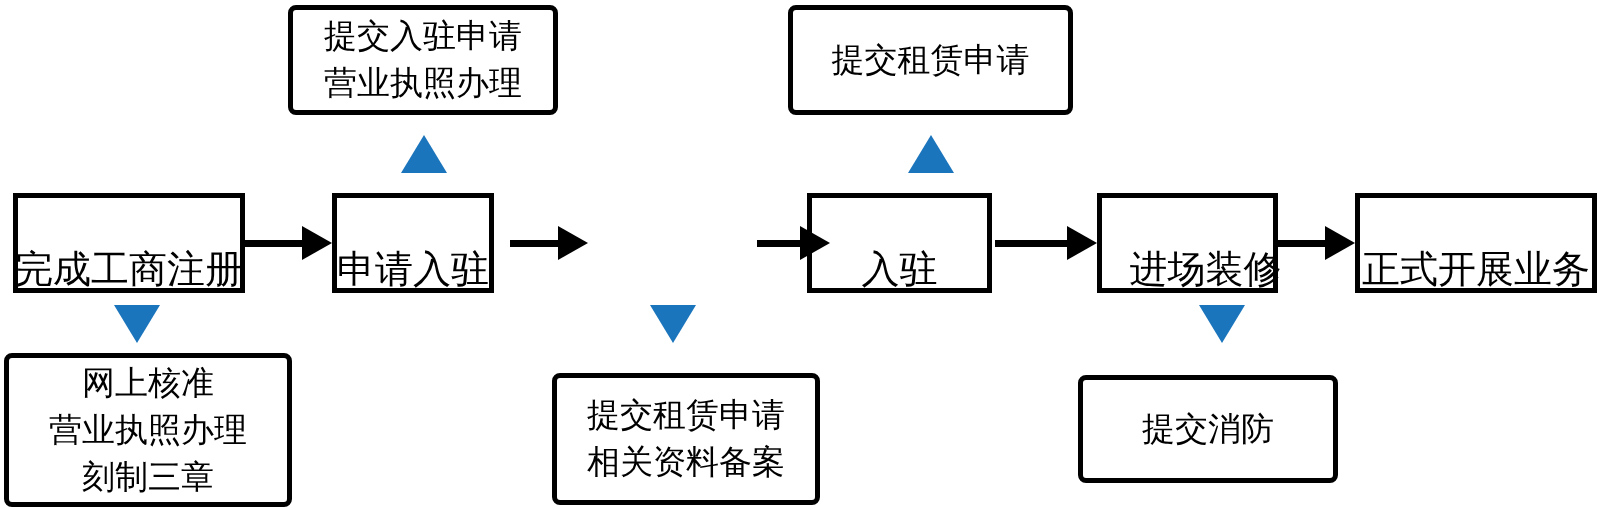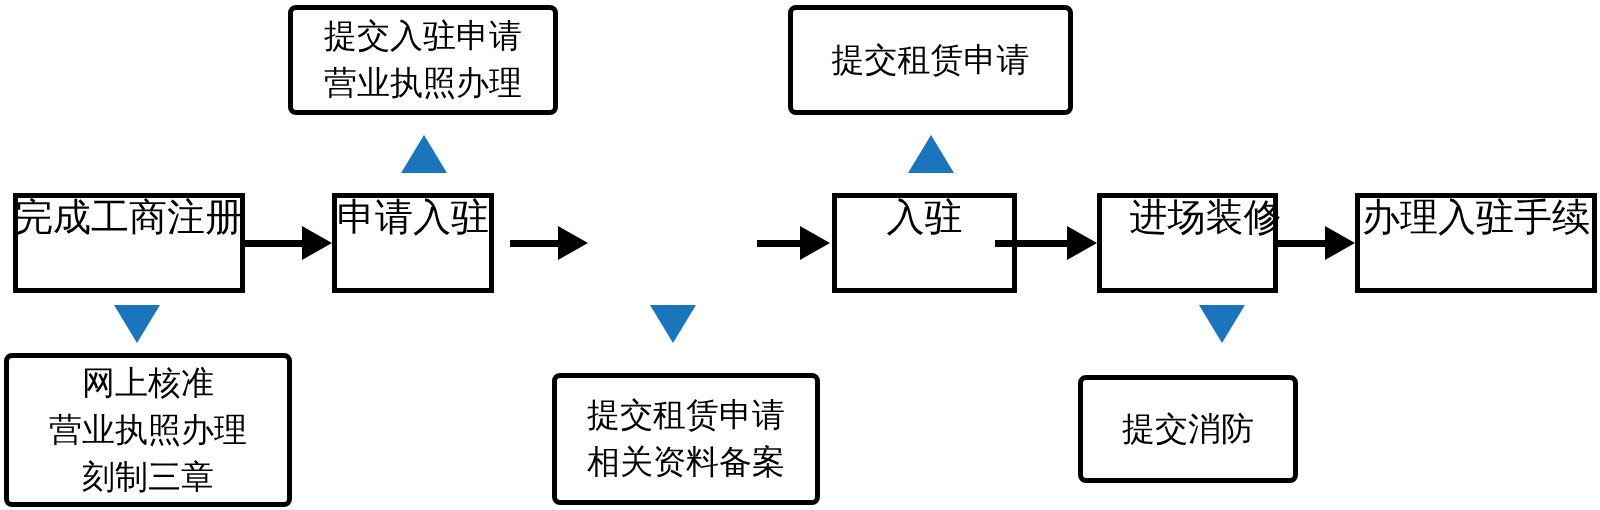--- a/index.html
+++ b/index.html
@@ -21,21 +21,21 @@
     overflow: hidden;
   }
   
   .step {
     position: absolute;
     top: 193px;
     height: 100px;
     border: 5px solid var(--ink);
     background: var(--bg);
     display: flex;
-    align-items: flex-start;
+    align-items: flex-end;
     justify-content: center;
     font-size: 38px;
     line-height: 1;
     white-space: nowrap;
   }
   
   .callout {
     position: absolute;
     border: 5px solid var(--ink);
     border-radius: 8px;
@@ -86,28 +86,28 @@
 <body>
 
 <div class="canvas">
 
   <div class="step" style="left:13px; width:232px;">
     <span>完成工商注册</span>
   </div>
   <div class="step" style="left:332px; width:162px;">
     <span>申请入驻</span>
   </div>
-  <div class="step" style="left:832px; width:185px;font-family:Liberation Serif, serif;">
+  <div class="step" style="left:807px; width:185px;font-family:Liberation Serif, serif;">
     <span>入驻</span>
   </div>
   <div class="step" style="left:1097px; width:181px;padding-left:36px;">
     <span>进场装修</span>
   </div>
   <div class="step" style="left:1355px; width:242px;">
-    <span>办理入驻手续</span>
+    <span>正式开展业务</span>
   </div>
 
   <div class="h-line" style="left:245px; width:59px;"></div>
   <div class="head-right" style="left:302px;"></div>
 
   <div class="h-line" style="left:510px; width:50px;"></div>
   <div class="head-right" style="left:558px;"></div>
 
   <div class="h-line" style="left:757px; width:45px;"></div>
   <div class="head-right" style="left:800px;"></div>
@@ -135,17 +135,17 @@
 
   <div class="callout" style="left:4px; top:353px; width:288px; height:154px;">
     <div>网上核准</div>
     <div>营业执照办理</div>
     <div>刻制三章</div>
   </div>
   <div class="callout" style="left:552px; top:373px; width:268px; height:132px;">
     <div>提交租赁申请</div>
     <div>相关资料备案</div>
   </div>
-  <div class="callout" style="left:1078px; top:375px; width:220px; height:108px;">
+  <div class="callout" style="left:1078px; top:375px; width:260px; height:108px;">
     <div>提交消防</div>
   </div>
 
 </div>
 
 </body></html>

